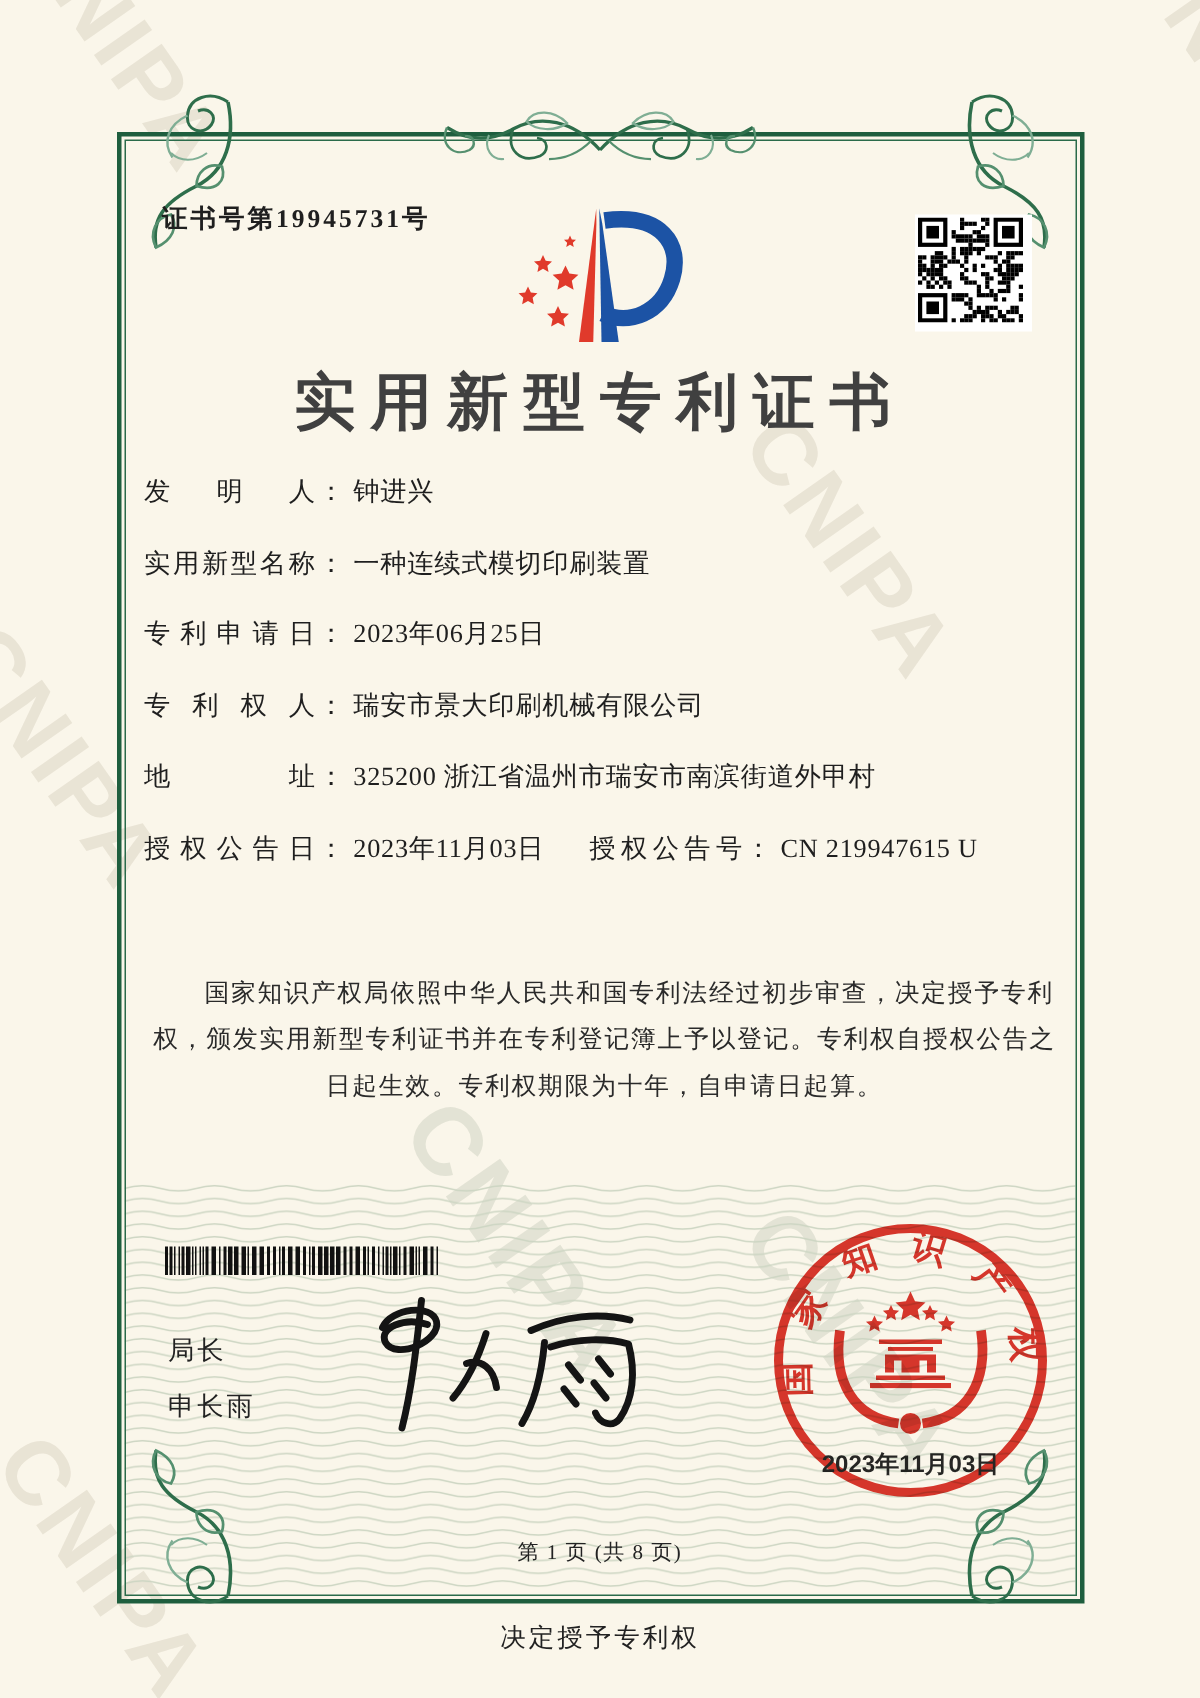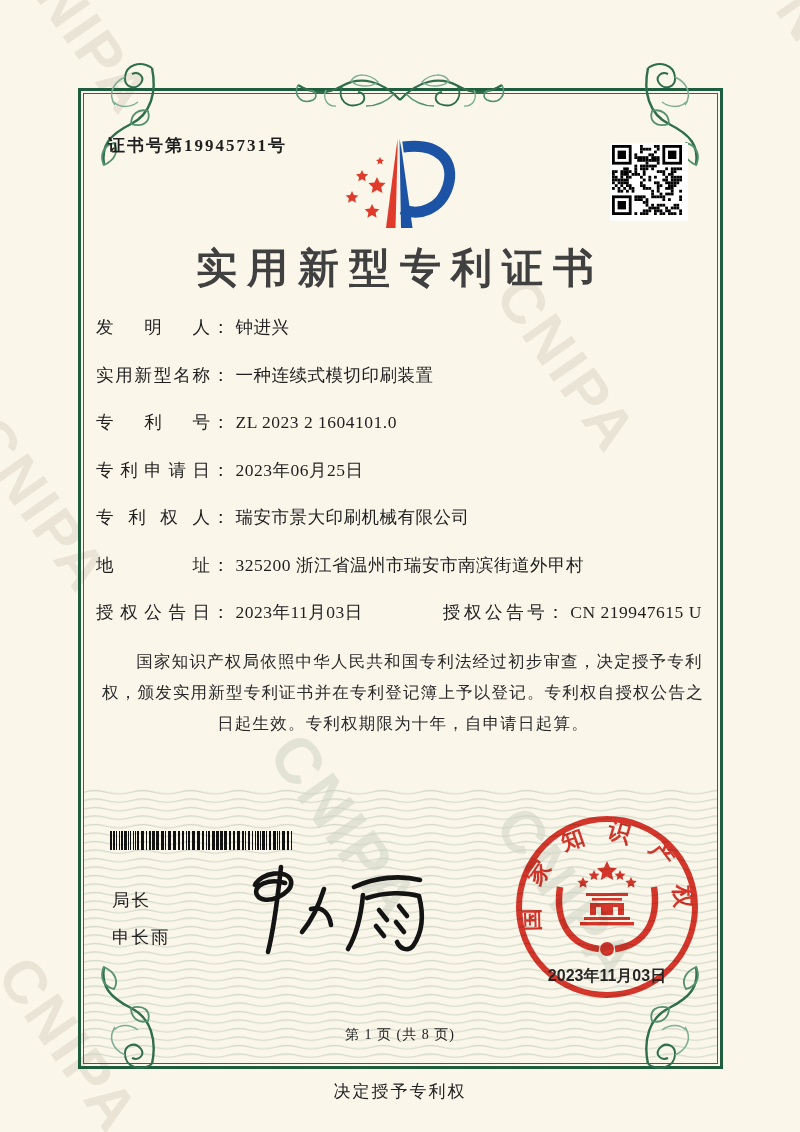--- a/index.html
+++ b/index.html
@@ -45,21 +45,21 @@
     color:#404040;
   }
   .fields{position:absolute;left:96px;top:314px;width:616px;z-index:3;}
   .fieldrow{font-size:17.5px;line-height:27px;margin-bottom:20.5px;white-space:nowrap;}
   .flabel{
     display:inline-block;width:114px;vertical-align:top;
     text-align:justify;text-align-last:justify;
   }
   .colon{display:inline-block;margin:0 6px 0 2px;}
   .fvalue{letter-spacing:0.5px;}
-  .grantrow .second{margin-left:80px;}
+  .grantrow .second{margin-left:30px;}
   .grantrow .flabel2{
     display:inline-block;width:102px;vertical-align:top;
     text-align:justify;text-align-last:justify;
   }
   .paras{position:absolute;left:96px;top:646px;width:614px;z-index:3;text-align:center;}
   .paras p{
     margin:0 0 9px 0;text-indent:2em;
     font-size:16.5px;line-height:31px;letter-spacing:1.2px;color:#2a2a2a;
   }
   
@@ -373,23 +373,20 @@
 <div class="title">实用新型专利证书</div>
 
 <div class="fields">
   <div class="fieldrow">
     <span class="flabel">发明人</span><span class="colon">：</span><span class="fvalue">钟进兴</span>
   </div>
   <div class="fieldrow">
     <span class="flabel">实用新型名称</span><span class="colon">：</span><span class="fvalue">一种连续式模切印刷装置</span>
   </div>
   <div class="fieldrow">
-    <span class="flabel">专利号</span><span class="colon">：</span><span class="fvalue">ZL 2023 2 1604101.0</span>
-  </div>
-  <div class="fieldrow">
     <span class="flabel">专利申请日</span><span class="colon">：</span><span class="fvalue">2023年06月25日</span>
   </div>
   <div class="fieldrow">
     <span class="flabel">专利权人</span><span class="colon">：</span><span class="fvalue">瑞安市景大印刷机械有限公司</span>
   </div>
   <div class="fieldrow">
     <span class="flabel">地址</span><span class="colon">：</span><span class="fvalue">325200 浙江省温州市瑞安市南滨街道外甲村</span>
   </div>
   <div class="fieldrow grantrow">
     <span class="flabel">授权公告日</span><span class="colon">：</span><span class="fvalue">2023年11月03日</span><span class="second"><span class="flabel2">授权公告号</span><span class="colon">：</span><span class="fvalue">CN 219947615 U</span></span>

